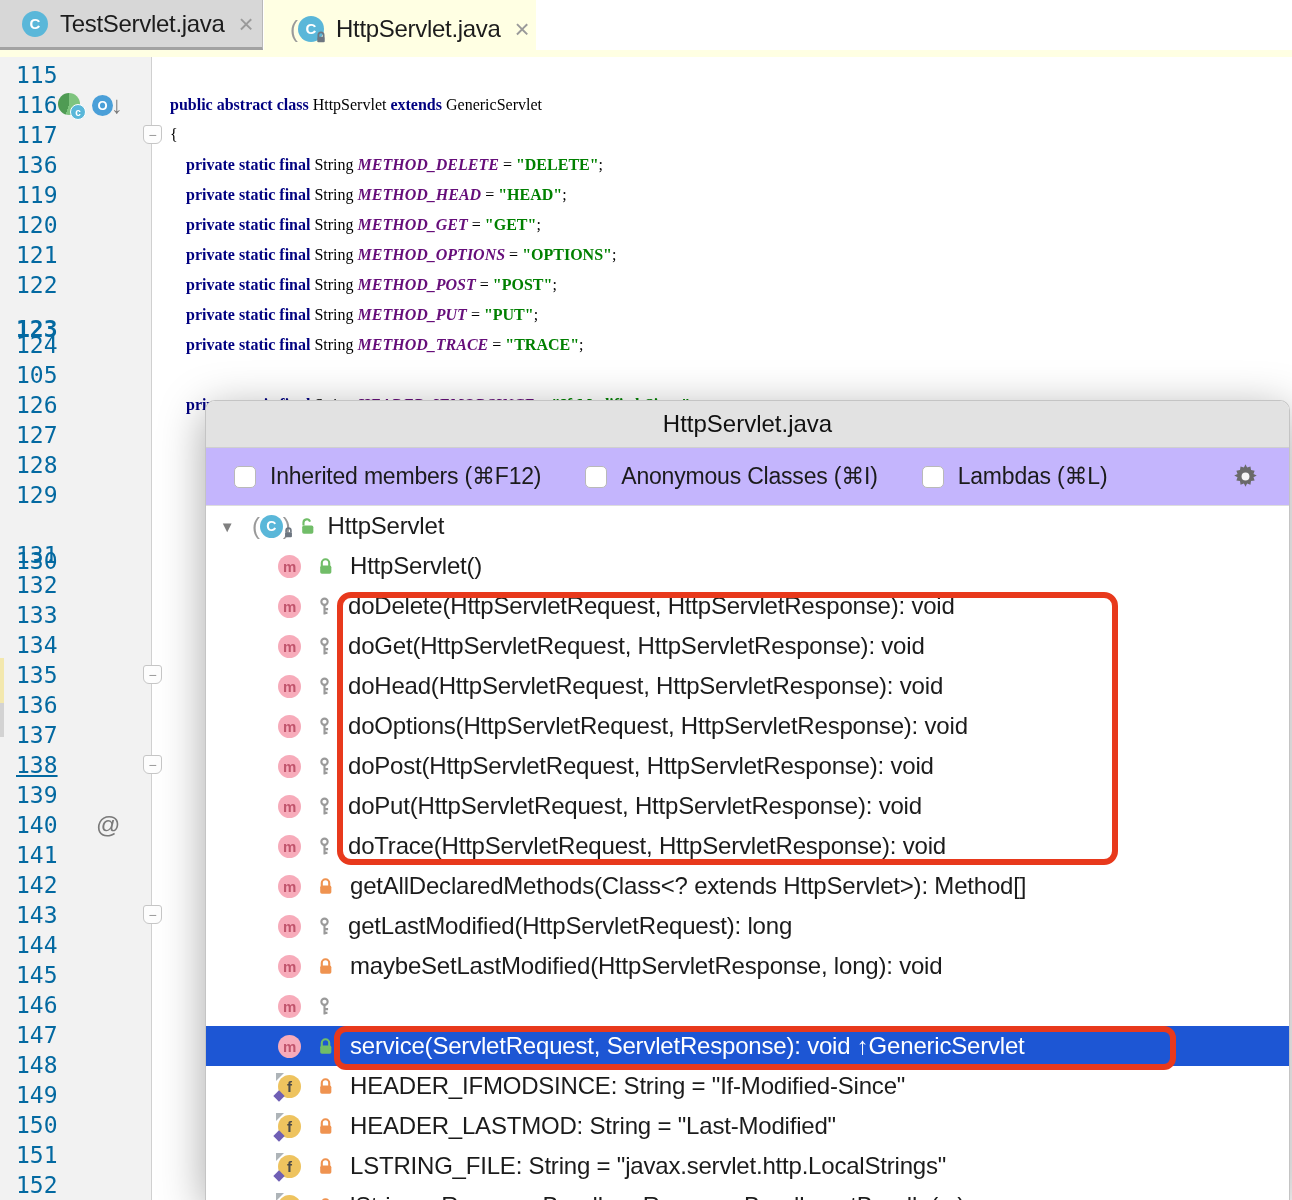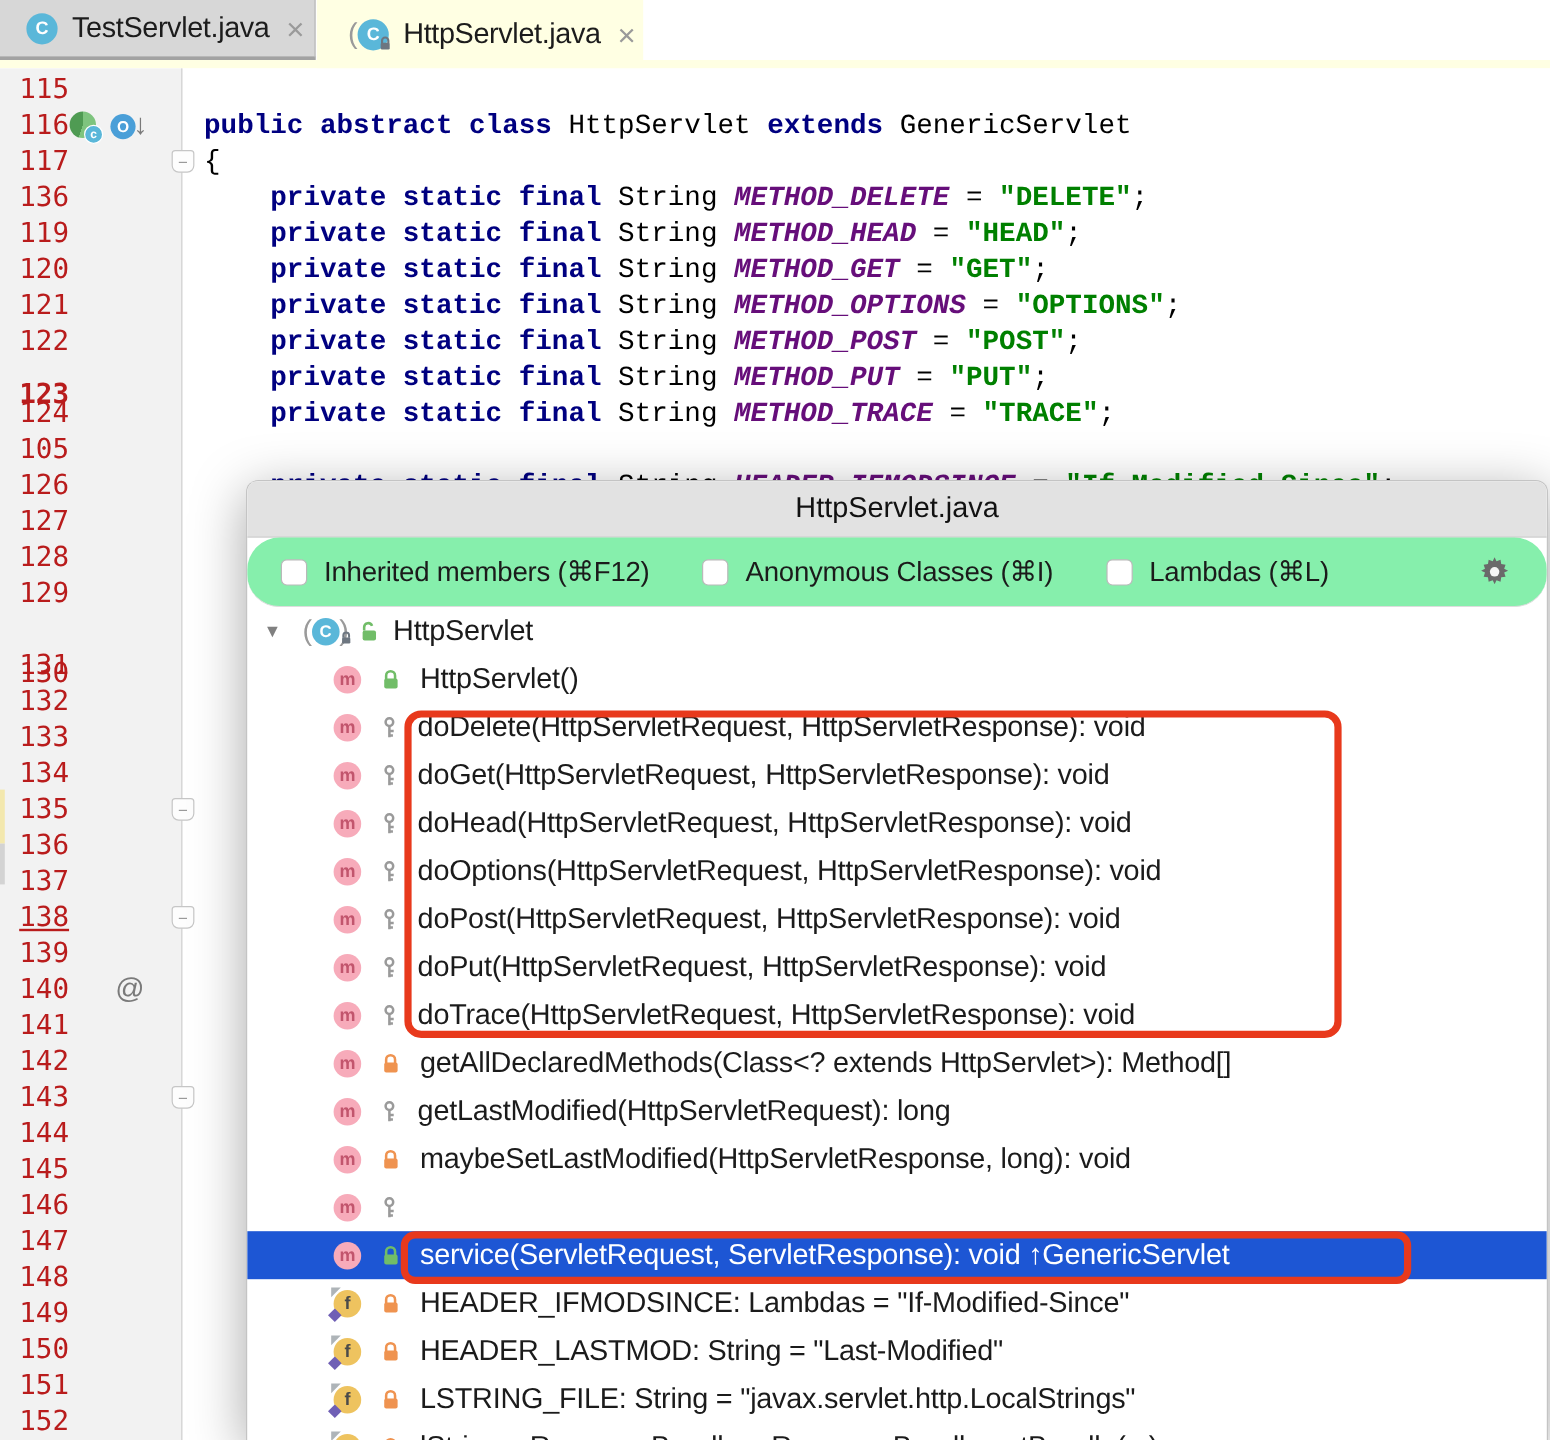--- a/index.html
+++ b/index.html
@@ -24,53 +24,53 @@
   .cc{width:26px;height:26px;border-radius:50%;background:var(--class-blue);color:#fff;
       font-weight:bold;font-size:15px;display:flex;align-items:center;justify-content:center;flex:0 0 auto;}
   .tab-ic{position:relative;display:flex;align-items:center;}
   .paren{color:#9a9a9a;font-size:24px;font-weight:400;}
   .badge-lock{position:absolute;right:-3px;bottom:-4px;}
 
   
   .editor{position:absolute;left:0;top:57px;width:1292px;height:1143px;background:#fff;}
   .gutter{position:absolute;left:0;top:0;width:152px;height:100%;background:#f2f2f2;border-right:1px solid #d0d0d0;}
   .gutter-line{position:absolute;left:16px;height:30px;line-height:30px;
-    font-family:"DejaVu Sans Mono",monospace;font-size:23px;color:#b91c1c;}
+    font-family:"DejaVu Sans Mono",monospace;font-size:23px;color:#0369a1;}
   .fold-marker{position:absolute;left:143px;width:19px;height:19px;background:#fdfdfd;
     border:1px solid #c6c6c6;border-radius:3px 3px 6px 6px;color:#9a9a9a;font-size:14px;
     display:flex;align-items:center;justify-content:center;z-index:2;}
   .gutter-annotation{position:absolute;left:96px;height:30px;line-height:30px;font-size:24px;color:#7a7a7a;}
   .run-icons{position:absolute;left:58px;top:36px;display:flex;align-items:center;z-index:2;}
   .gut-class{position:relative;width:24px;height:24px;}
   .gut-class .green{position:absolute;left:0;top:0;width:22px;height:22px;border-radius:50%;
      background:conic-gradient(#7ec47e 0 55%, #4f9b53 55% 100%);}
   .gut-class .mini{position:absolute;right:-4px;bottom:-3px;width:16px;height:16px;border-radius:50%;
      background:var(--class-blue);color:#fff;font-size:10px;font-weight:bold;
      display:flex;align-items:center;justify-content:center;border:1px solid #fff;}
   .gut-override{position:relative;margin-left:10px;display:flex;align-items:center;}
   .gut-override .oc{width:21px;height:21px;border-radius:50%;background:#4a9fd8;color:#fff;
      font-size:13px;font-weight:bold;display:flex;align-items:center;justify-content:center;}
   .gut-override .arr{color:#7a7a7a;font-size:24px;margin-left:-2px;line-height:1;}
   .vcs-strip{position:absolute;width:4px;left:0;}
   .code-area{position:absolute;left:170px;top:0;right:0;height:100%;}
   .code-line{position:absolute;left:0;height:30px;line-height:30px;white-space:pre;
-    font-family:Liberation Mono, monospace;font-size:23px;color:#000;}
+    font-family:Liberation Serif, serif;font-size:16px;color:#000;}
   .tk-k{color:var(--keyword-navy);font-weight:bold;}
   .tk-f{color:var(--constant-purple);font-weight:bold;font-style:italic;}
   .tk-s{color:var(--string-green);font-weight:bold;}
   .tk-p{color:#000;}
 
   
   .popup{position:absolute;left:205px;top:400px;width:1085px;height:800px;background:#fff;
     border:1px solid #c4c4c4;border-bottom:none;border-radius:10px 10px 0 0;overflow:hidden;
     box-shadow:0 10px 45px rgba(0,0,0,.35);z-index:5;}
   .popup-title{height:47px;background:#e2e2e2;border-bottom:1px solid #cfcfcf;
     display:flex;align-items:center;justify-content:center;font-size:24px;color:#111;}
-  .popup-filters{height:58px;background:#86efac;border-bottom:1px solid #ddd;
-    display:flex;align-items:center;padding:0 16px 0 28px;border-radius:27px;}
+  .popup-filters{height:58px;background:#c4b5fd;border-bottom:1px solid #ddd;
+    display:flex;align-items:center;padding:0 16px 0 28px;}
   .checkbox{width:22px;height:22px;background:#fff;border:1.5px solid #b9b9b9;border-radius:5px;flex:0 0 auto;}
   .filter-label{font-size:23px;color:#1b1b1b;margin-left:14px;margin-right:44px;letter-spacing:-0.2px;}
   .gear{margin-left:auto;margin-right:14px;display:flex;align-items:center;}
   .popup-list{position:relative;}
   .row{position:relative;display:flex;align-items:center;height:40px;font-size:24px;color:#1b1b1b;letter-spacing:-0.2px;}
   .row.sel{background:var(--selection-blue);color:#fff;}
   .row .label{margin-left:16px;white-space:nowrap;}
   .tri{width:22px;margin-left:10px;font-size:15px;color:#808080;text-align:center;}
   .ic{width:23px;height:23px;border-radius:50%;display:flex;align-items:center;justify-content:center;
       font-size:15px;font-weight:600;flex:0 0 auto;position:relative;}
@@ -363,21 +363,21 @@
         <span class="label">service(ServletRequest, ServletResponse): void ↑GenericServlet</span>
       </div>
       <div class="row kind-field">
         <span class="ic ic-f">f<span class="wedge"></span><span class="diamond"></span></span>
         <span class="vis">
           <svg width="17" height="18" viewBox="0 0 16 16">
             <path d="M4.5 8 V5.2 a3.5 3.5 0 0 1 7 0 V8" fill="none" stroke="#ef9350" stroke-width="2"></path>
             <rect x="3" y="7.5" width="10.5" height="7.8" rx="1.6" fill="#ef9350"></rect>
           </svg>
         </span>
-        <span class="label">HEADER_IFMODSINCE: Lambdas = "If-Modified-Since"</span>
+        <span class="label">HEADER_IFMODSINCE: String = "If-Modified-Since"</span>
       </div>
       <div class="row kind-field">
         <span class="ic ic-f">f<span class="wedge"></span><span class="diamond"></span></span>
         <span class="vis">
           <svg width="17" height="18" viewBox="0 0 16 16">
             <path d="M4.5 8 V5.2 a3.5 3.5 0 0 1 7 0 V8" fill="none" stroke="#ef9350" stroke-width="2"></path>
             <rect x="3" y="7.5" width="10.5" height="7.8" rx="1.6" fill="#ef9350"></rect>
           </svg>
         </span>
         <span class="label">HEADER_LASTMOD: String = "Last-Modified"</span>

